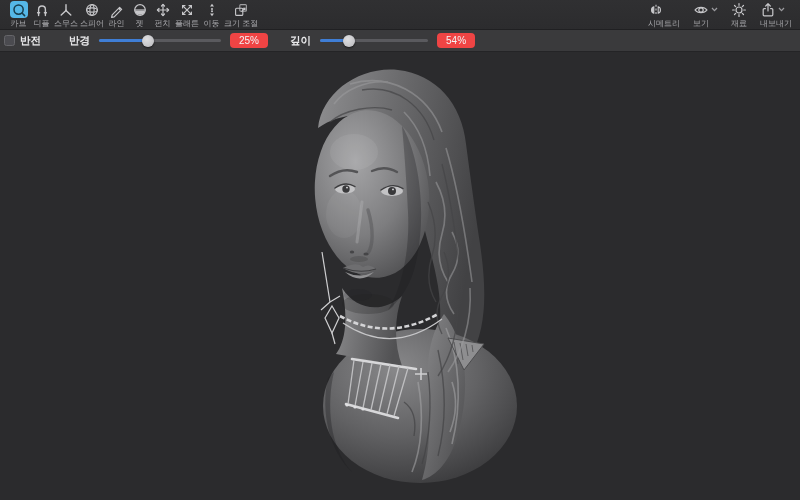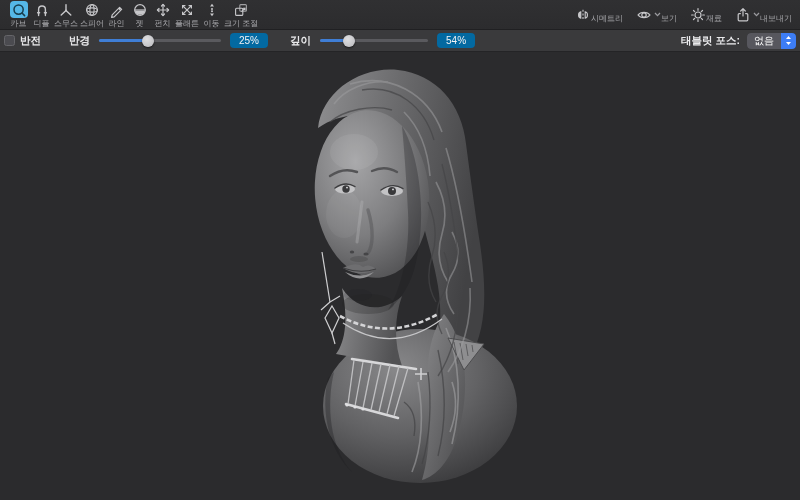--- a/index.html
+++ b/index.html
@@ -15,39 +15,39 @@
     height:30px;background:linear-gradient(#303032,#2c2c2e);
     border-bottom:1px solid #202022;
     display:flex;align-items:center;padding:12px 8px;box-sizing:border-box;
   }
   .tools{display:flex;align-items:flex-start;}
   .tool{display:flex;flex-direction:column;align-items:center;min-width:21px;margin-right:2px;cursor:default;}
   .tool .ic{width:18px;height:17px;display:flex;align-items:center;justify-content:center;border-radius:4px;}
   .tool .ic.sel{background:#55b8e8;}
   .tool .lbl{font-size:8px;line-height:9px;color:#a9a9ad;margin-top:1px;white-space:nowrap;}
   .rtools{margin-left:auto;display:flex;gap:13px;}
-  .rtool{display:flex;flex-direction:row;align-items:flex-end;cursor:default;}
+  .rtool{display:flex;flex-direction:column;align-items:flex-start;cursor:default;}
   .rtool .ic{height:16px;display:flex;align-items:center;gap:2px;}
   .rtool .lbl{font-size:8px;line-height:9px;color:#a9a9ad;margin-top:1px;white-space:nowrap;}
   
   .optbar{
     height:22px;background:#3a3a3c;border-bottom:1px solid #242426;
     display:flex;align-items:center;padding:0 4px;box-sizing:border-box;
     font-size:10.5px;color:#ececee;
   }
   .optlabel{font-weight:bold;color:#e9e9eb;}
   .cb{width:11px;height:11px;border-radius:2.5px;background:#4b4b50;border:1px solid #656569;margin-right:5px;box-sizing:border-box;}
   .slider{position:relative;height:3px;border-radius:2px;background:#5a5a5e;margin:0 9px;}
   .slider.r1{width:122px;}
   .slider.r2{width:108px;}
   .slider .fill{position:absolute;left:0;top:0;bottom:0;background:#3f7ed6;border-radius:2px;}
   .slider .thumb{position:absolute;top:50%;width:12px;height:12px;border-radius:50%;
     background:radial-gradient(circle at 40% 35%,#dedee0,#b8b8bc);
     transform:translate(-50%,-50%);box-shadow:0 1px 2px rgba(0,0,0,.55);}
-  .badge{background:#0369a1;color:#f3f3f5;border-radius:4px;padding:2px 9px;font-size:10px;line-height:11px;}
+  .badge{background:#ef4444;color:#f3f3f5;border-radius:4px;padding:2px 9px;font-size:10px;line-height:11px;}
   .sp28{width:28px;} .sp22{width:22px;}
   .tforce{margin-left:auto;display:flex;align-items:center;}
   .popup{display:flex;align-items:stretch;border-radius:4px;overflow:hidden;margin-left:7px;height:16px;box-shadow:0 0 0 .5px #222 inset;}
   .popup .val{background:#57575e;color:#fff;font-size:10px;display:flex;align-items:center;padding:0 7px;}
   .popup .step{background:#3d7df5;width:15px;display:flex;align-items:center;justify-content:center;}
   
   .canvas{position:relative;width:800px;height:448px;background:#2b2b2d;}
   .canvas svg{position:absolute;left:0;top:0;}
 </style>
 </head>
@@ -222,32 +222,20 @@
   <span class="badge">25%</span>
 
   <span class="sp22"></span>
   <span class="optlabel">깊이</span>
   <span class="slider r2">
     <span class="fill" style="width: 27%;"></span>
     <span class="thumb" style="left: 27%;"></span>
   </span>
   <span class="badge">54%</span>
 
-  <span class="tforce">
-    <span class="optlabel">태블릿 포스:</span>
-    <span class="popup">
-      <span class="val">없음</span>
-      <span class="step">
-        <svg width="9" height="11" viewBox="0 0 9 11" fill="#ffffff">
-          <path d="M4.5 1 L7 4 H2 Z"></path>
-          <path d="M4.5 10 L2 7 h5 Z"></path>
-        </svg>
-      </span>
-    </span>
-  </span>
 </div>
 
 <div class="canvas">
   <svg width="800" height="448" viewBox="0 0 800 448">
     <defs>
       <radialGradient id="gHead" cx="38%" cy="30%" r="80%">
         <stop offset="0%" stop-color="#a4a4a6"></stop>
         <stop offset="55%" stop-color="#7d7d7f"></stop>
         <stop offset="100%" stop-color="#4b4b4d"></stop>
       </radialGradient>

